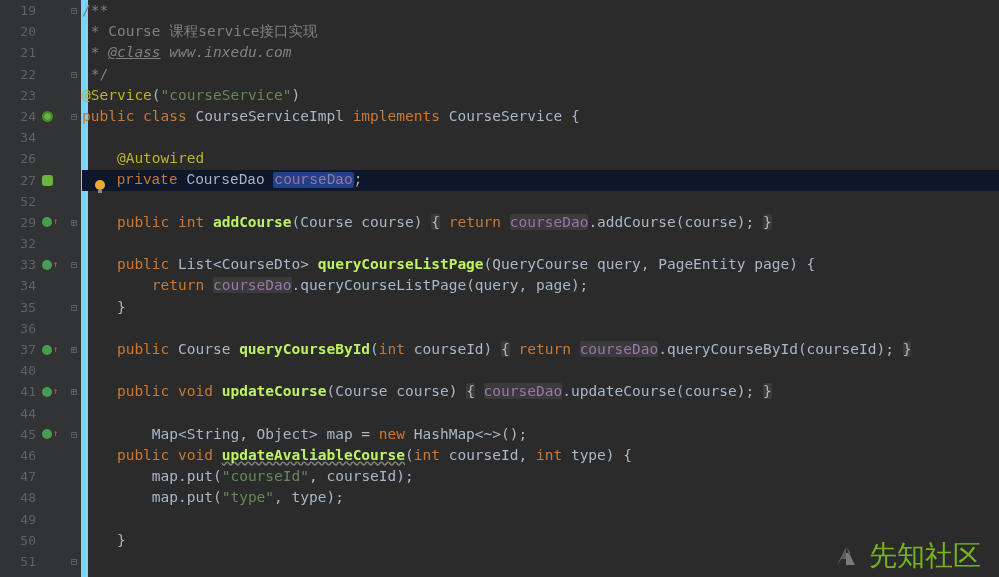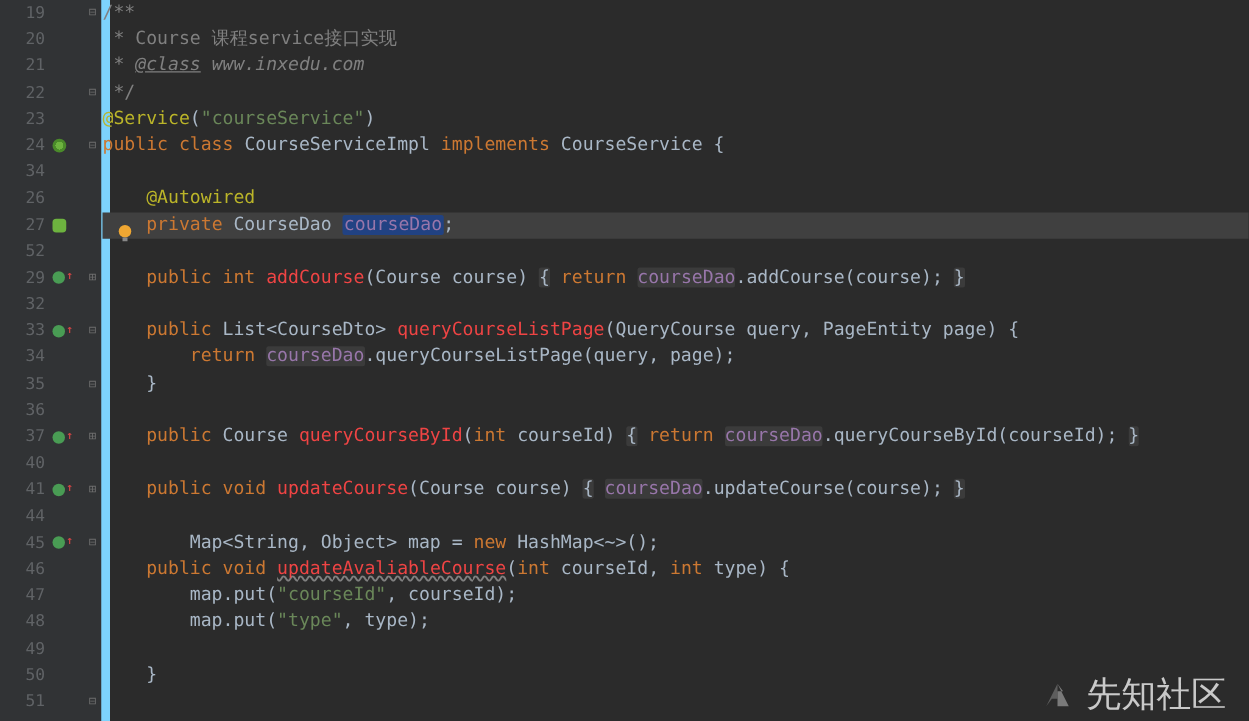--- a/index.html
+++ b/index.html
@@ -57,49 +57,50 @@
     top: 0;
     bottom: 0;
     padding-left: 0;
   }
   .cline {
     height: 21.2px;
     white-space: pre;
     padding-left: 0;
   }
   .highlight-line {
-    background: #404040;
+    background: #0f172a;
+    font-family: Liberation Mono, monospace;
   }
   .sel { background: #214283; border-radius: 2px; padding: 0 1px; }
   .boxed { background: #3b3b3b; border-radius: 2px; padding: 0 0px; }
   .kw { color: #cc7832; }
   .ann { color: #bbb529; }
   .str { color: #6a8759; }
   .cmt { color: #808080; }
   .cmt-tag { color: #808080; text-decoration: underline; font-style: italic; }
   .cmt-val { color: #808080; font-style: italic; }
-  .fn { color: #ef4444; }
+  .fn { color: #bef264; font-weight: bold; }
   .field { color: #9876aa; }
   .wavy { text-decoration: underline wavy #808080; text-decoration-skip-ink: none; }
   .type { color: #a9b7c6; }
   .ident { color: #a9b7c6; }
   
   .ic { display: inline-block; width: 12px; height: 12px; }
   .ic-override { width: 10px; height: 10px; border-radius: 50%; background: #499c54; position: relative; }
   .ic-override::after { content: "↑"; position: absolute; font-size: 9px; line-height: 10px; left: 11px; top: -1px; color: #cc7832; font-weight: bold;}
   .ic-impl-red::after { content: "↑"; position: absolute; font-size: 9px; line-height: 10px; left: 11px; top: -1px; color: #cc4444; font-weight: bold;}
   .ic-bulb { width: 10px; height: 10px; border-radius: 50%; background: #f0a732; position: relative; }
   .ic-bulb::after { content:""; position:absolute; bottom:-3px; left:3px; width:4px; height:3px; background:#888;}
   .ic-spring { width: 11px; height: 11px; border-radius: 50%; background: radial-gradient(circle, #6db33f 40%, #4a8a2a 41%); position: relative;}
   .ic-bean { width: 11px; height: 11px; border-radius: 3px; background: #6db33f; position: relative;}
   .watermark {
     position: absolute;
     right: 18px;
     bottom: 6px;
-    color: #e5e5e5;
+    color: #84cc16;
     font-size: 28px;
     font-family: sans-serif;
     display: flex;
     align-items: center;
     gap: 8px;
     opacity: 0.85;
     pointer-events: none;
   }
   .watermark svg { width: 30px; height: 30px; }
 </style>

